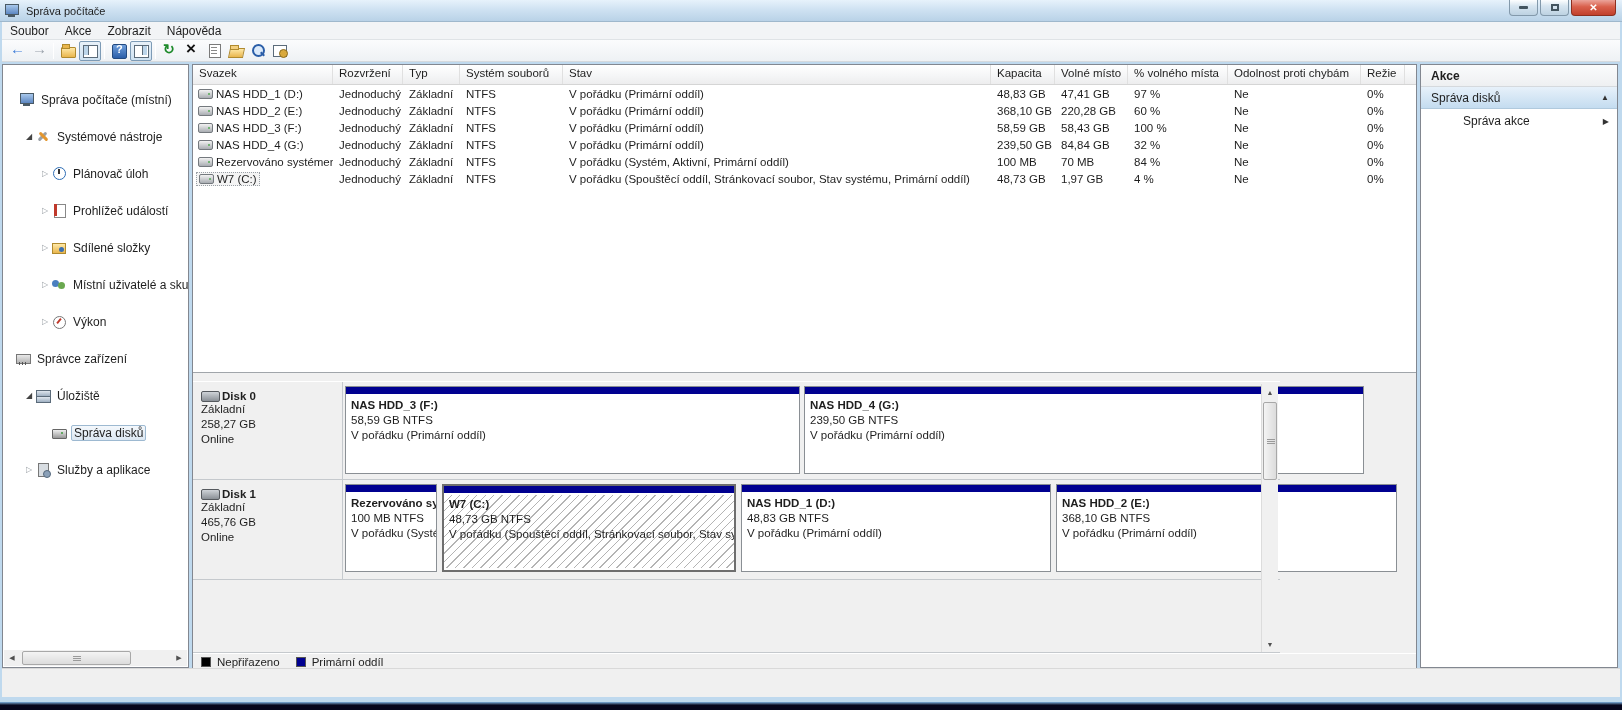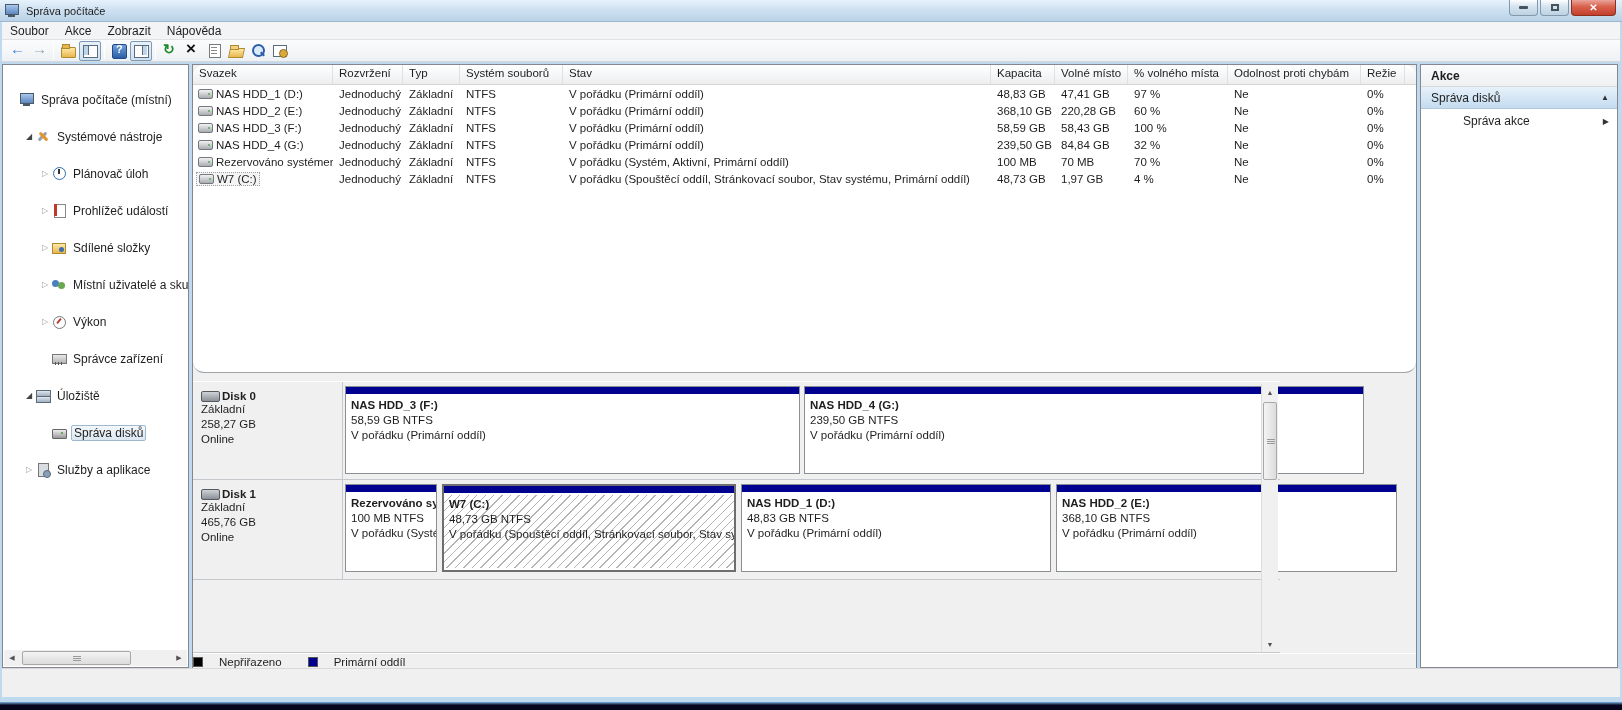--- a/index.html
+++ b/index.html
@@ -99,21 +99,21 @@
   .hscroll { position:absolute; left:1px; right:1px; bottom:1px; height:16px; background:#f0f0f0; display:flex; align-items:center; }
   .hscroll .arr { width:16px; height:16px; font-size:7px; color:#505050; display:flex; align-items:center; justify-content:center; }
   .hscroll .thumb { height:14px; flex:1; margin:0 40px 0 2px; background:linear-gradient(#f4f4f4,#dcdcdc); border:1px solid #a8a8a8; border-radius:2px; position:relative; }
   .hscroll .thumb::after { content:""; position:absolute; left:50%; top:4px; width:8px; height:1px; margin-left:-4px;
     background:#9a9a9a; box-shadow:0 2px 0 #9a9a9a, 0 4px 0 #9a9a9a; }
 
   .center-panel { position:absolute; left:192px; top:64px; width:1225px; height:604px;
     border:1px solid #828790; background:#f0f0f0; }
 
   
-  .volume-list { position:absolute; left:0; top:0; width:1223px; height:308px; background:#fff; border-bottom:1px solid #a0a5aa; overflow:hidden;border-radius:11px; }
+  .volume-list { position:absolute; left:0; top:0; width:1223px; height:308px; background:#fff; border-bottom:1px solid #a0a5aa; overflow:hidden; }
   .vl-header { display:grid; grid-template-columns:140px 70px 57px 103px 428px 64px 73px 100px 133px 44px 1fr;
     height:20px; background:linear-gradient(#ffffff,#f4f5f6 60%,#ededee); border-bottom:1px solid #d5d5d5; }
   .vl-header .hcell { border-right:1px solid #e0e0e0; padding:2px 6px 0 6px; white-space:nowrap; overflow:hidden; font-size:11.5px; }
   .vl-row { display:grid; grid-template-columns:140px 70px 57px 103px 428px 64px 73px 100px 133px 44px 1fr;
     height:17px; align-items:center; }
   .vl-row .cell { padding:0 6px; white-space:nowrap; overflow:hidden; font-size:11.5px; }
   .vl-row .name-cell { display:flex; align-items:center; padding-left:3px; }
   .vl-row.selected .name-inner { background:#f4f4f4; border:1px dotted #9aa0a6; }
   .name-inner { display:flex; align-items:center; padding:0 2px; }
 
@@ -134,21 +134,21 @@
 
   .vscroll { position:absolute; right:2px; top:2px; width:17px; height:268px; background:#f0f0f0; border-left:1px solid #dcdcdc; }
   .vscroll .arr { position:absolute; left:0; width:16px; height:16px; font-size:7px; color:#505050; display:flex; align-items:center; justify-content:center; }
   .vscroll .arr.up { top:0; } .vscroll .arr.down { bottom:0; }
   .vscroll .thumb { position:absolute; left:1px; top:18px; width:14px; height:78px;
     background:linear-gradient(90deg,#f4f4f4,#dcdcdc); border:1px solid #a8a8a8; border-radius:2px; }
   .vscroll .thumb::after { content:""; position:absolute; top:50%; left:3px; width:8px; height:1px;
     background:#9a9a9a; box-shadow:0 2px 0 #9a9a9a, 0 -2px 0 #9a9a9a; }
 
   .legend { position:absolute; left:0; top:588px; width:1223px; height:16px; background:#f0f0f0;
-    border-top:1px solid #fff; display:flex; align-items:center; gap:16px; }
+    border-top:1px solid #fff; display:flex; align-items:center; padding-left:8px; gap:6px; }
   .legend .sw { width:10px; height:10px; border:1px solid #555; }
   .legend .lg-label { font-size:11.5px; margin-right:10px; }
 
   
   .actions-panel { position:absolute; left:1420px; top:64px; width:198px; height:604px;
     border:1px solid #828790; background:#fff; }
   .ap-header { height:22px; background:linear-gradient(#fafbfc,#eef0f2); border-bottom:1px solid #d5d9dd;
     font-weight:bold; padding:4px 0 0 10px; font-size:12px; }
   .ap-group { height:22px; background:linear-gradient(#e7f1fa,#c4dcf0); border-bottom:1px solid #b0c9dd;
     display:flex; align-items:center; padding:0 8px 0 10px; }
@@ -260,21 +260,21 @@
       <div class="tree-row" style="padding-left: 36px;">
         <span class="expander collapsed">▷</span>
         <span class="ic ic-users"></span>
         <span class="tree-label">Místní uživatelé a skupiny</span>
       </div>
       <div class="tree-row" style="padding-left: 36px;">
         <span class="expander collapsed">▷</span>
         <span class="ic ic-performance"></span>
         <span class="tree-label">Výkon</span>
       </div>
-      <div class="tree-row" style="padding-left: 36px;">
+      <div class="tree-row" style="">
         <span class="expander"></span>
         <span class="ic ic-device-manager"></span>
         <span class="tree-label">Správce zařízení</span>
       </div>
       <div class="tree-row" style="padding-left: 20px;">
         <span class="expander">◢</span>
         <span class="ic ic-storage"></span>
         <span class="tree-label">Úložiště</span>
       </div>
       <div class="tree-row selected" style="padding-left: 36px;">
@@ -385,21 +385,21 @@
               <span class="vol-ic"></span>
               <span>Rezervováno systémem</span>
             </span>
           </div>
           <div class="cell">Jednoduchý</div>
           <div class="cell">Základní</div>
           <div class="cell">NTFS</div>
           <div class="cell">V pořádku (Systém, Aktivní, Primární oddíl)</div>
           <div class="cell">100 MB</div>
           <div class="cell">70 MB</div>
-          <div class="cell">70 %</div>
+          <div class="cell">84 %</div>
           <div class="cell">Ne</div>
           <div class="cell">0%</div>
         </div>
         <div class="vl-row selected">
           <div class="cell name-cell">
             <span class="name-inner">
               <span class="vol-ic"></span>
               <span>W7 (C:)</span>
             </span>
           </div>

